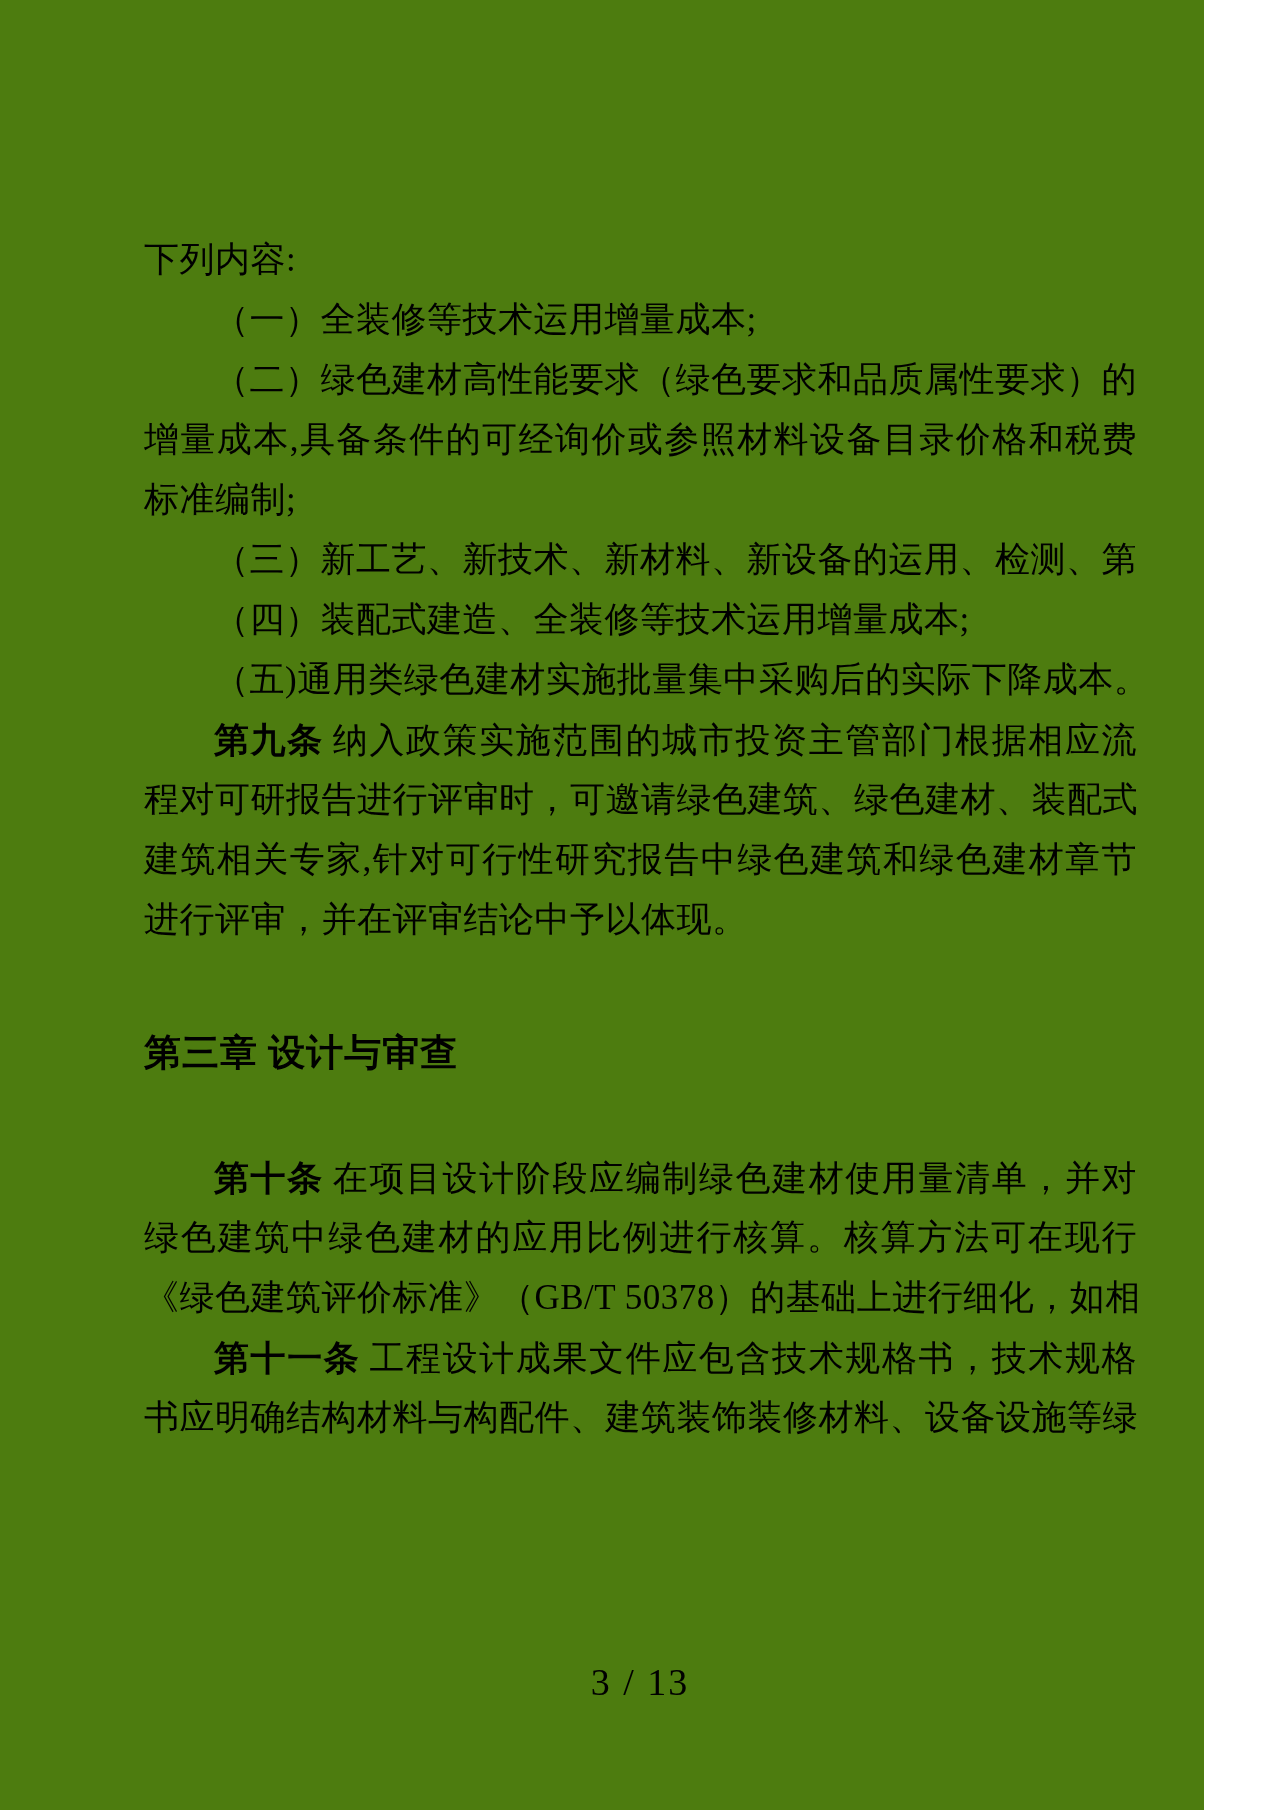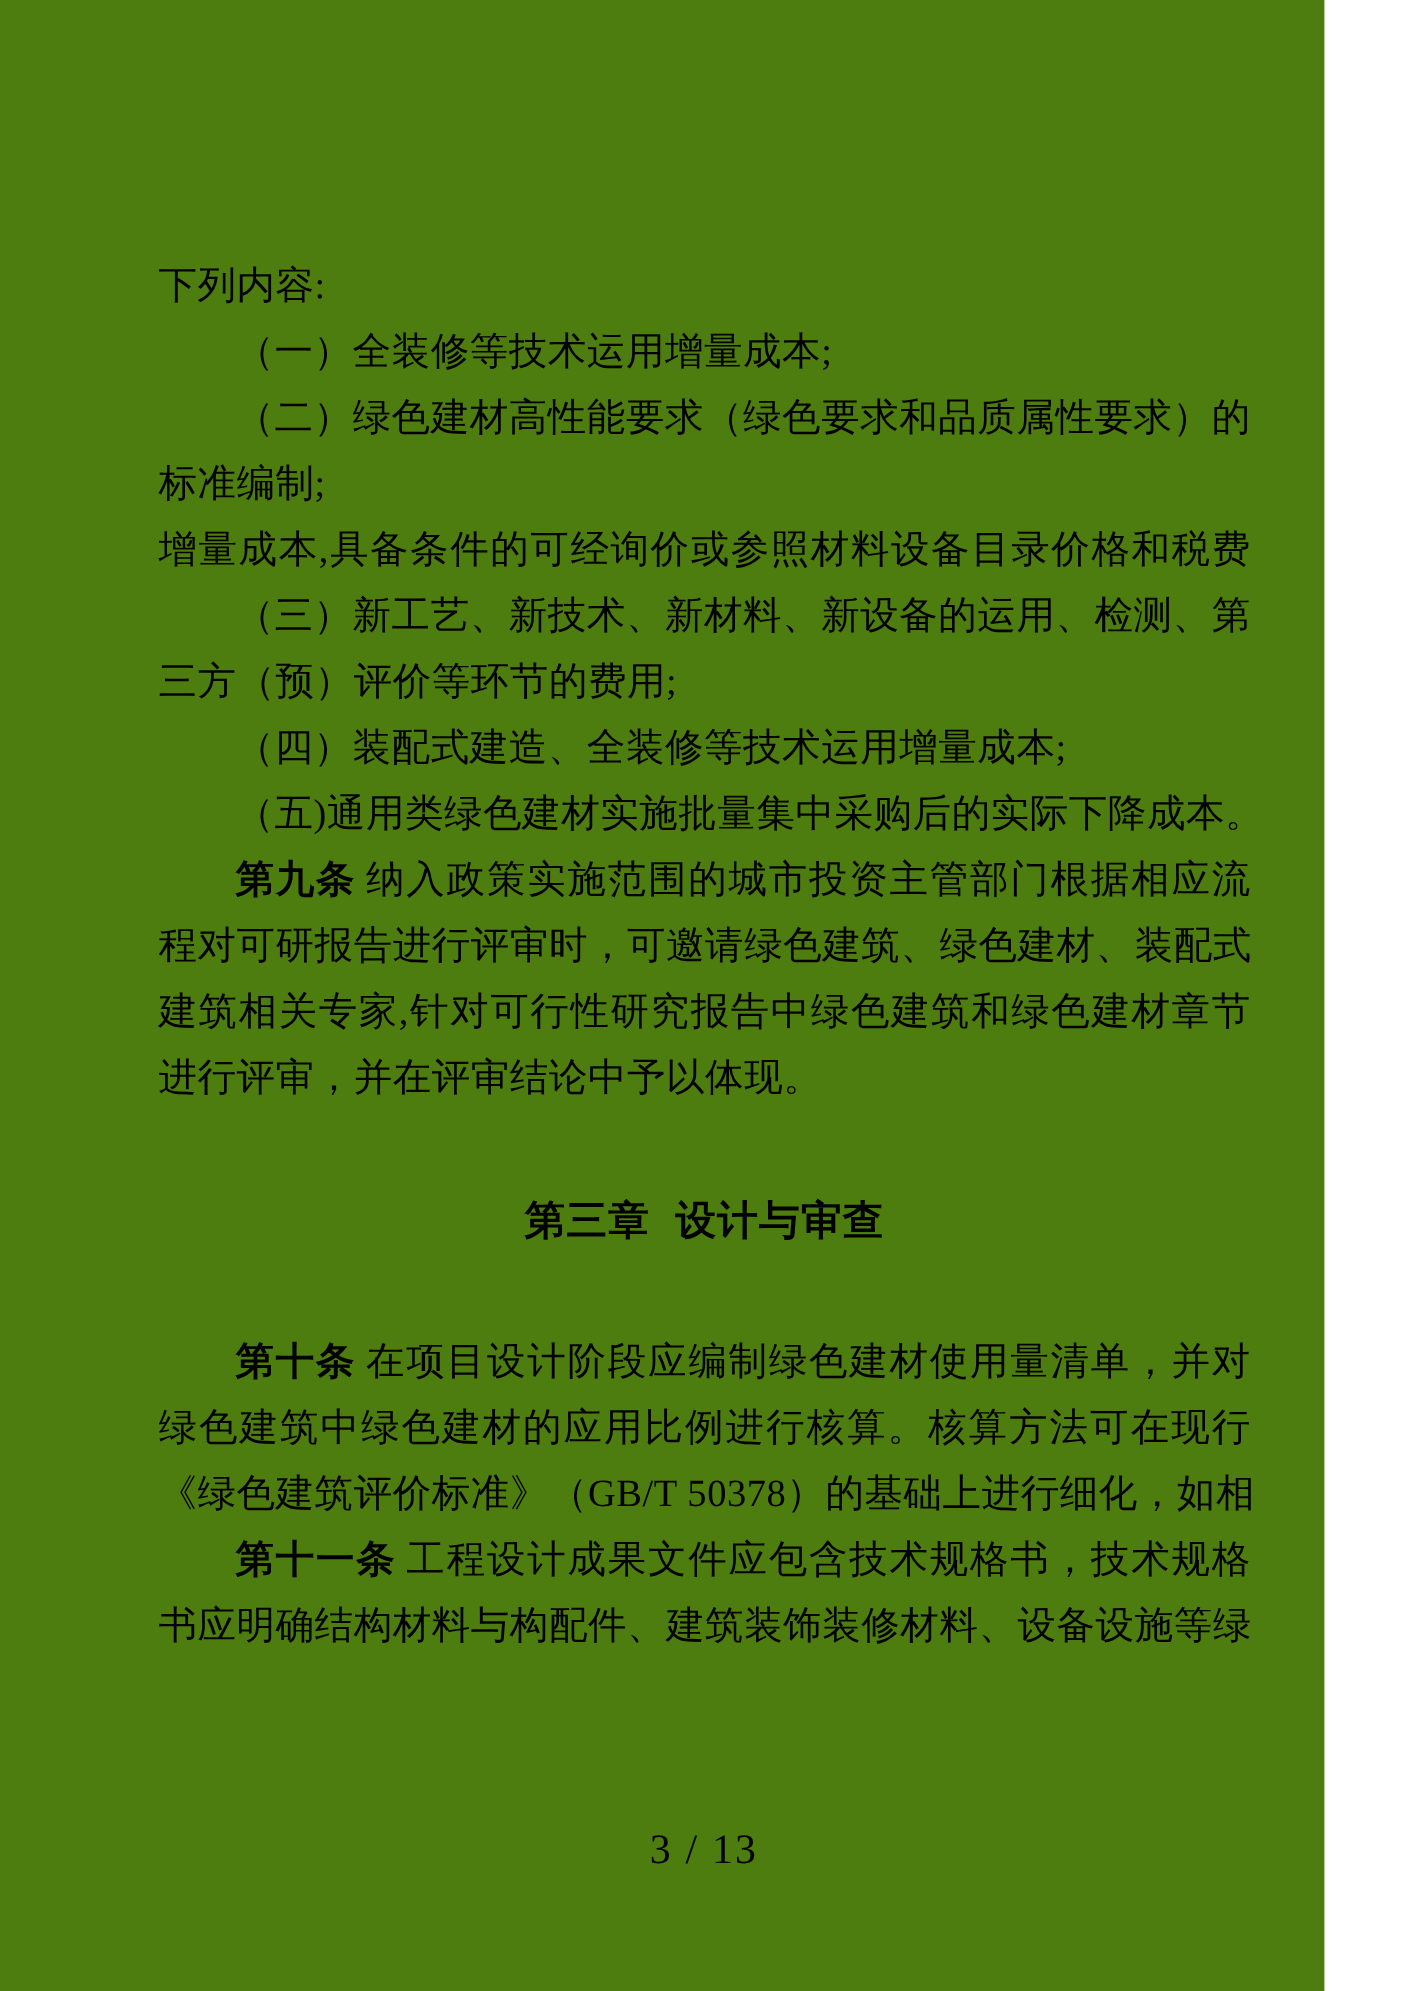--- a/index.html
+++ b/index.html
@@ -38,22 +38,21 @@
   }
   .art {
     font-family: "Liberation Sans", "DejaVu Sans", sans-serif;
     font-weight: 700;
     margin-right: 9px;
   }
   .chapter {
     margin-top: 73px;
     height: 60px;
     line-height: 60px;
-    text-align: center;
-    font-family: Liberation Mono, monospace;
+    font-family: Liberation Serif, serif;
     font-weight: 700;
     font-size: 37px;
     letter-spacing: 1px;
   }
   .chapter + .block {
     margin-top: 65px;
   }
   .footer {
     position: absolute;
     left: 0;
@@ -69,24 +68,23 @@
 </style>
 </head>
 <body>
 
 <div class="page">
   <main class="content" id="doc">
       <div class="block">
         <div class="line">下列内容:</div>
         <div class="line ind">（一）全装修等技术运用增量成本;</div>
         <div class="line ind j">（二）绿色建材高性能要求（绿色要求和品质属性要求）的</div>
+        <div class="line j">增量成本,具备条件的可经询价或参照材料设备目录价格和税费</div>
         <div class="line">标准编制;</div>
-        <div class="line j">增量成本,具备条件的可经询价或参照材料设备目录价格和税费</div>
         <div class="line ind j">（三）新工艺、新技术、新材料、新设备的运用、检测、第</div>
-        <div class="line">三方（预）评价等环节的费用;</div>
         <div class="line ind">（四）装配式建造、全装修等技术运用增量成本;</div>
         <div class="line ind j">（五)通用类绿色建材实施批量集中采购后的实际下降成本。</div>
         <div class="line ind j"><b class="art">第九条</b>纳入政策实施范围的城市投资主管部门根据相应流</div>
         <div class="line j">程对可研报告进行评审时，可邀请绿色建筑、绿色建材、装配式</div>
         <div class="line j">建筑相关专家,针对可行性研究报告中绿色建筑和绿色建材章节</div>
         <div class="line">进行评审，并在评审结论中予以体现。</div>
       </div>
       <div class="chapter">第三章 设计与审查</div>
       <div class="block">
         <div class="line ind j"><b class="art">第十条</b>在项目设计阶段应编制绿色建材使用量清单，并对</div>

